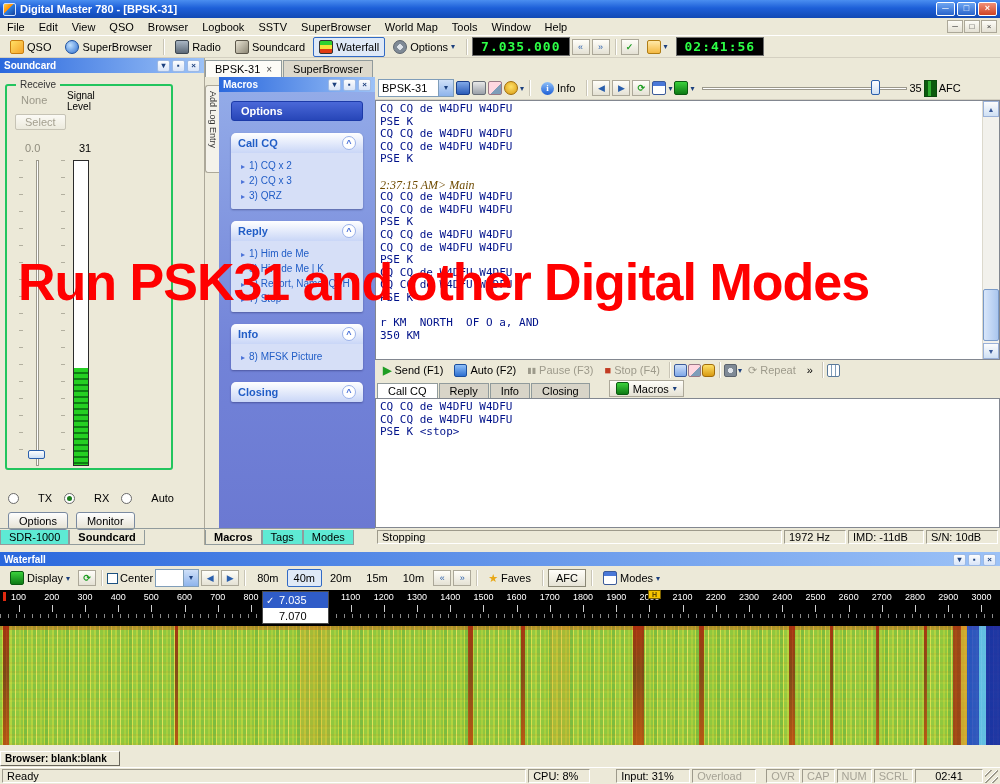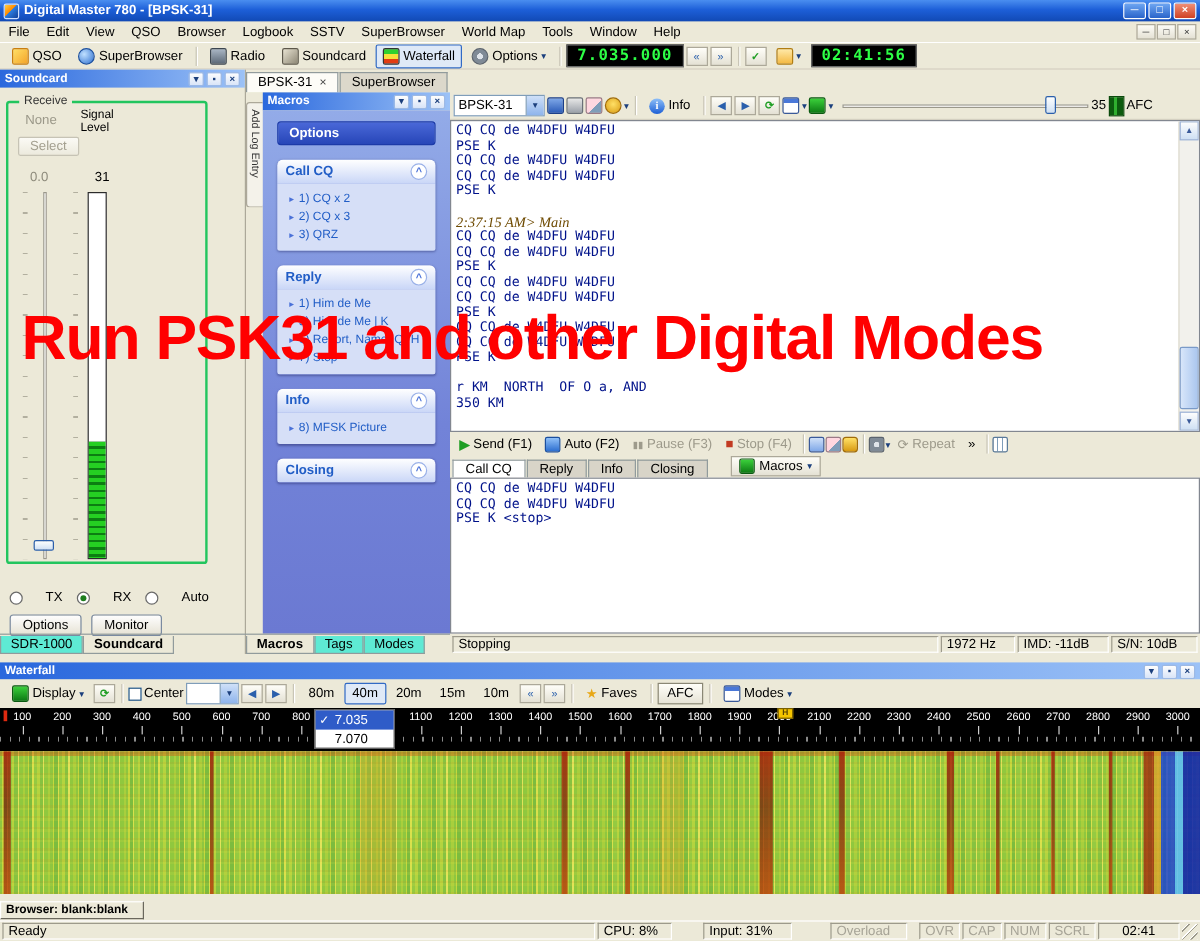--- a/index.html
+++ b/index.html
@@ -122,21 +122,21 @@
 .overlay-text{left:18px;top:252px;font-size:52px;font-weight:bold;color:#ff0000;letter-spacing:-1px;white-space:nowrap;z-index:90}
 
 .wf{left:0;top:552px;width:1000px;height:193px}
 .wf-toolbar{position:absolute;left:0;top:14px;width:1000px;height:24px;background:#ece9d8;display:flex;align-items:center;gap:2px;padding:0 4px}
 .cb{width:11px;height:11px;border:1px solid #1d5281;background:#fff}
 .wf-btn-row{display:flex;gap:1px}
 .wf-btn{padding:2px 6px;border:1px solid transparent;border-radius:2px}
 .wf-btn.active{background:#dfe9f7;border-color:#316ac5}
 .xp-mini{border:1px solid #8a8775;background:linear-gradient(#fffef9,#e6e3d5);padding:2px 7px}
 .scale{position:absolute;left:0;top:38px;width:1000px;height:36px;background:#000;color:#fff}
-.scale-row{display:flex;justify-content:space-between;padding:2px 2px 0 2px}
+.scale-row{display:flex;justify-content:center;padding:2px 2px 0 2px}
 .tick{flex:1;text-align:center;font-size:9px;position:relative}
 .tick::after{content:"";position:absolute;left:50%;top:13px;width:1px;height:7px;background:#cfcfcf}
 .minor-ticks{position:absolute;left:0;right:0;top:24px;height:4px;background:repeating-linear-gradient(90deg,#8a8a8a 0 1px,transparent 1px 8px)}
 .scale-marker{position:absolute;left:648px;top:0;width:13px;height:9px;background:#f5c400;border:1px solid #7a6000;font-size:7px;line-height:8px;text-align:center;color:#5a4500;font-weight:bold}
 .scale-redtick{position:absolute;left:3px;top:2px;width:3px;height:9px;background:#e02a10}
 .freq-menu{position:absolute;left:262px;top:1px;width:67px;height:33px;background:#fff;border:1px solid #4a4a4a;z-index:20;font-size:11px;color:#000}
 .freq-item{height:16px;display:flex;align-items:center;padding-left:16px;position:relative}
 .freq-item.checked{background:#2f5cc8;color:#fff}
 .freq-item.checked::before{content:"✓";position:absolute;left:3px;font-size:10px}
 .spectrum{position:absolute;left:0;top:74px;width:1000px;height:119px;overflow:hidden;background:
@@ -586,21 +586,21 @@
       <span class="sp-right"></span>
     </div>
   </div>
 
   <div class="abs browser-bar">Browser: blank:blank</div>
 
   <div class="abs statusbar">
     <span class="sunken" style="flex:1">Ready</span>
     <span class="sunken" style="width:62px">CPU: 8%</span>
     <span class="sunken" style="width:74px;margin-left:24px">Input: 31%</span>
-    <span class="sunken dim-text" style="width:64px;margin-left:30px">Overload</span>
+    <span class="sunken dim-text" style="width:64px;">Overload</span>
     <span style="display:flex;gap:2px;margin-left:8px">
         <div class="sunken flag">OVR</div>
         <div class="sunken flag">CAP</div>
         <div class="sunken flag">NUM</div>
         <div class="sunken flag">SCRL</div>
       </span>
     <span class="sunken" style="width:68px;justify-content:center">02:41</span>
     <span class="grip"></span>
   </div>
 

